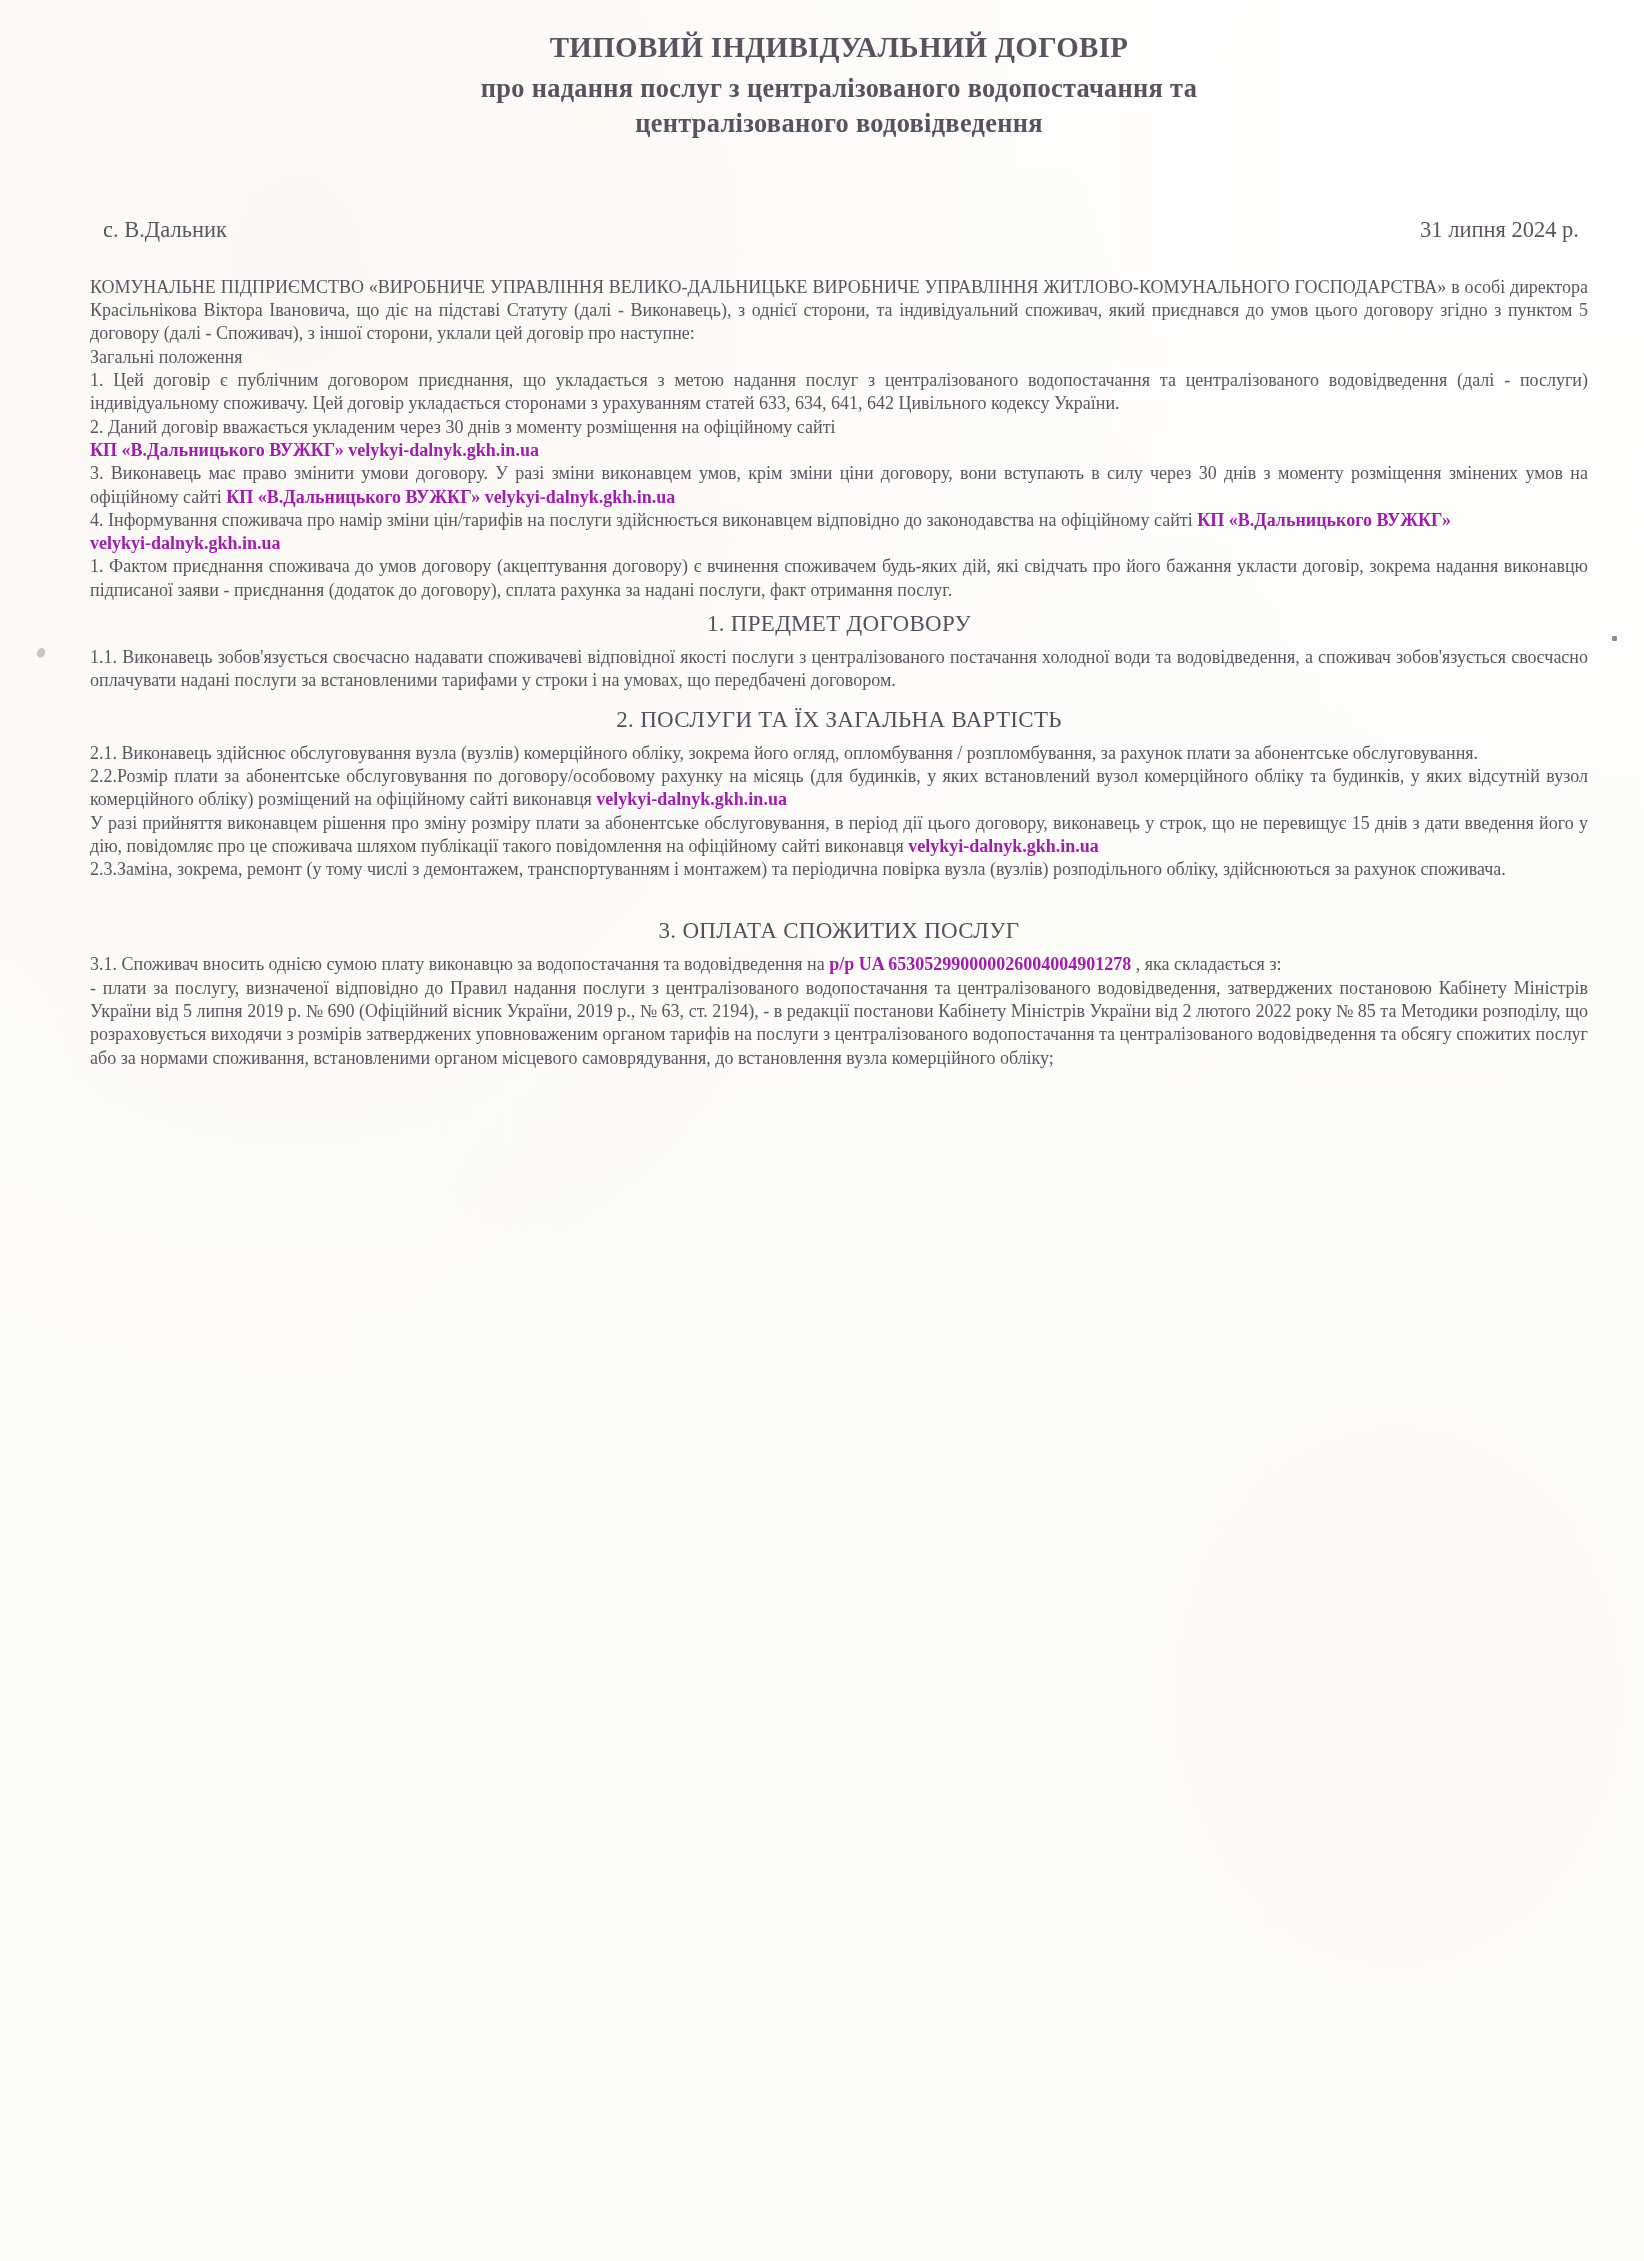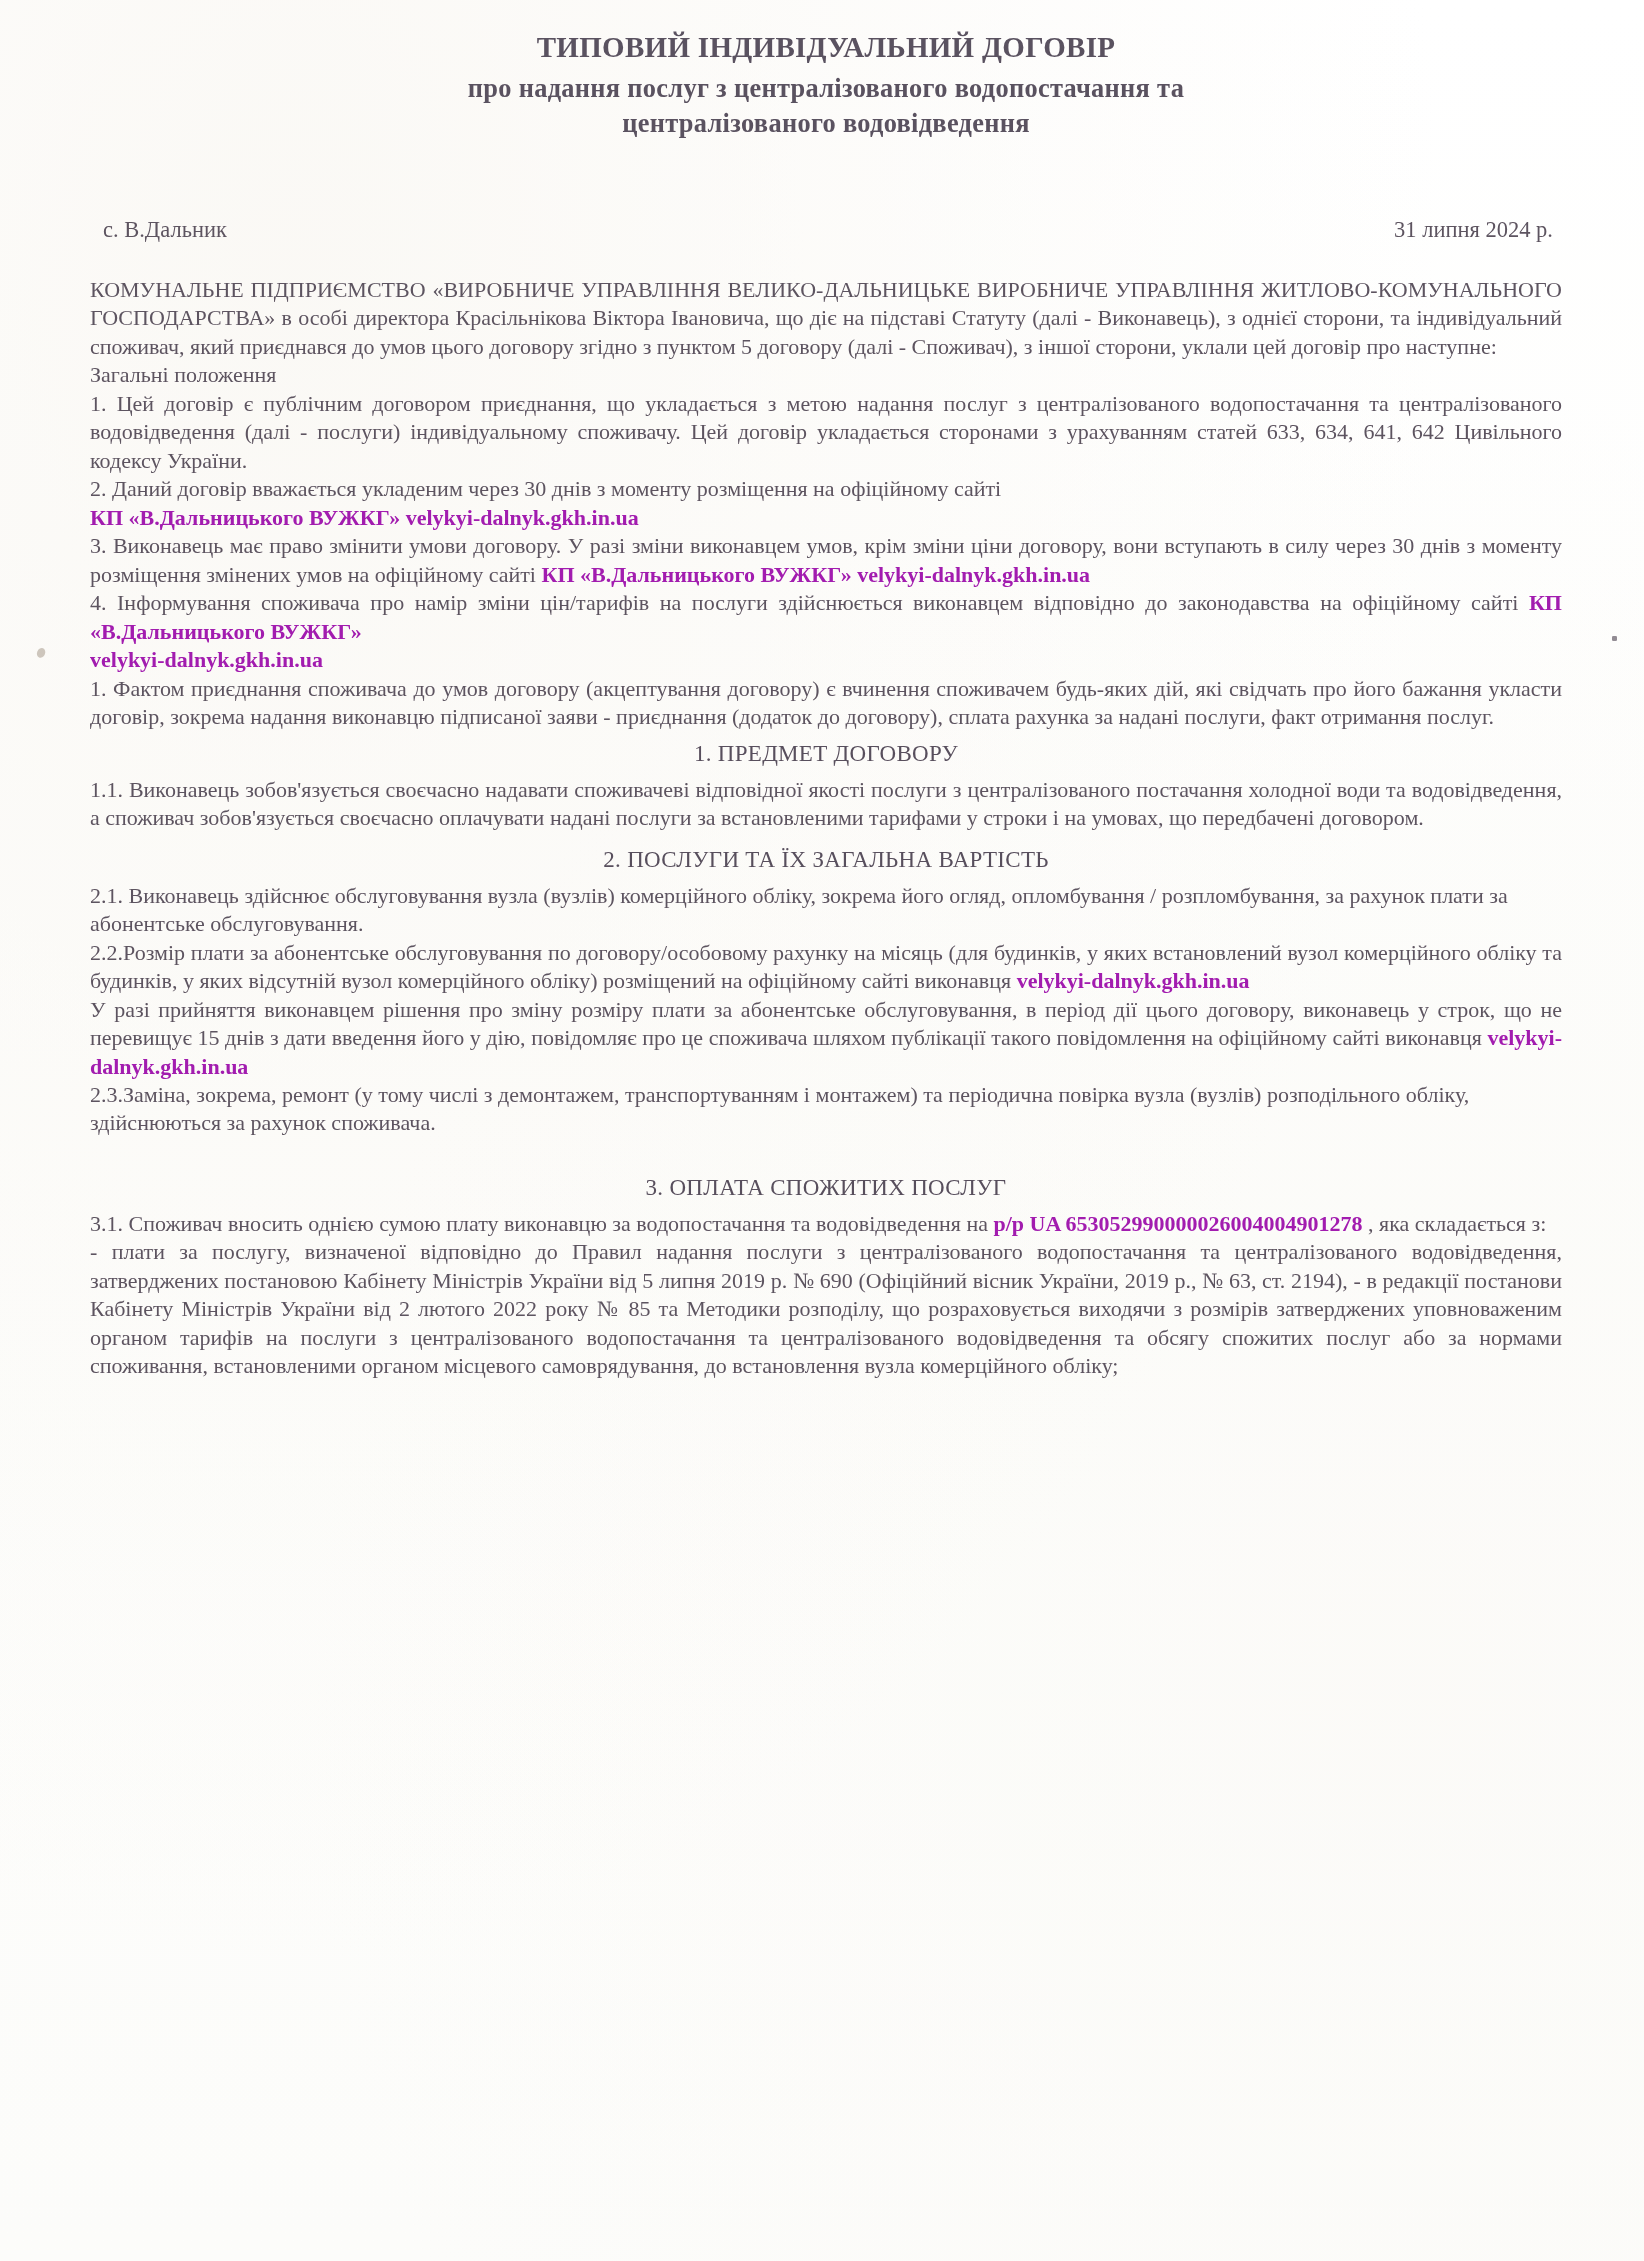--- a/index.html
+++ b/index.html
@@ -25,21 +25,21 @@
     position: absolute;
     inset: 0;
     background:
       radial-gradient(ellipse at 18% 12%, rgba(250,248,244,0.9) 0%, rgba(255,255,255,0) 60%),
       radial-gradient(ellipse at 85% 75%, rgba(251,250,247,0.8) 0%, rgba(255,255,255,0) 55%),
       linear-gradient(180deg, #ffffff 0%, #fdfdfb 48%, #fcfcfa 100%);
     pointer-events: none;
   }
   .content {
     position: relative;
-    padding: 0 82px 0 90px;
+    padding: 0 56px 0 90px;
     color: #5d5460;
   }
 
   
   .doc-title {
     text-align: center;
     font-weight: bold;
     color: #5a5260;
     letter-spacing: 0.3px;
   }
@@ -69,21 +69,21 @@
   }
   .meta-place { padding-left: 13px; }
   .meta-date  { padding-right: 9px; }
 
   
   .body-block {
     margin-top: 33px;
   }
   p.para {
     margin: 0;
-    font-size: 22px;
+    font-size: 18px;
     line-height: 1.295;
     text-align: justify;
     text-justify: inter-word;
     color: #5d5460;
     hyphens: none;
   }
   p.para.nj { text-align: left; }
   b, .b {
     font-weight: bold;
     color: #a21caf;

